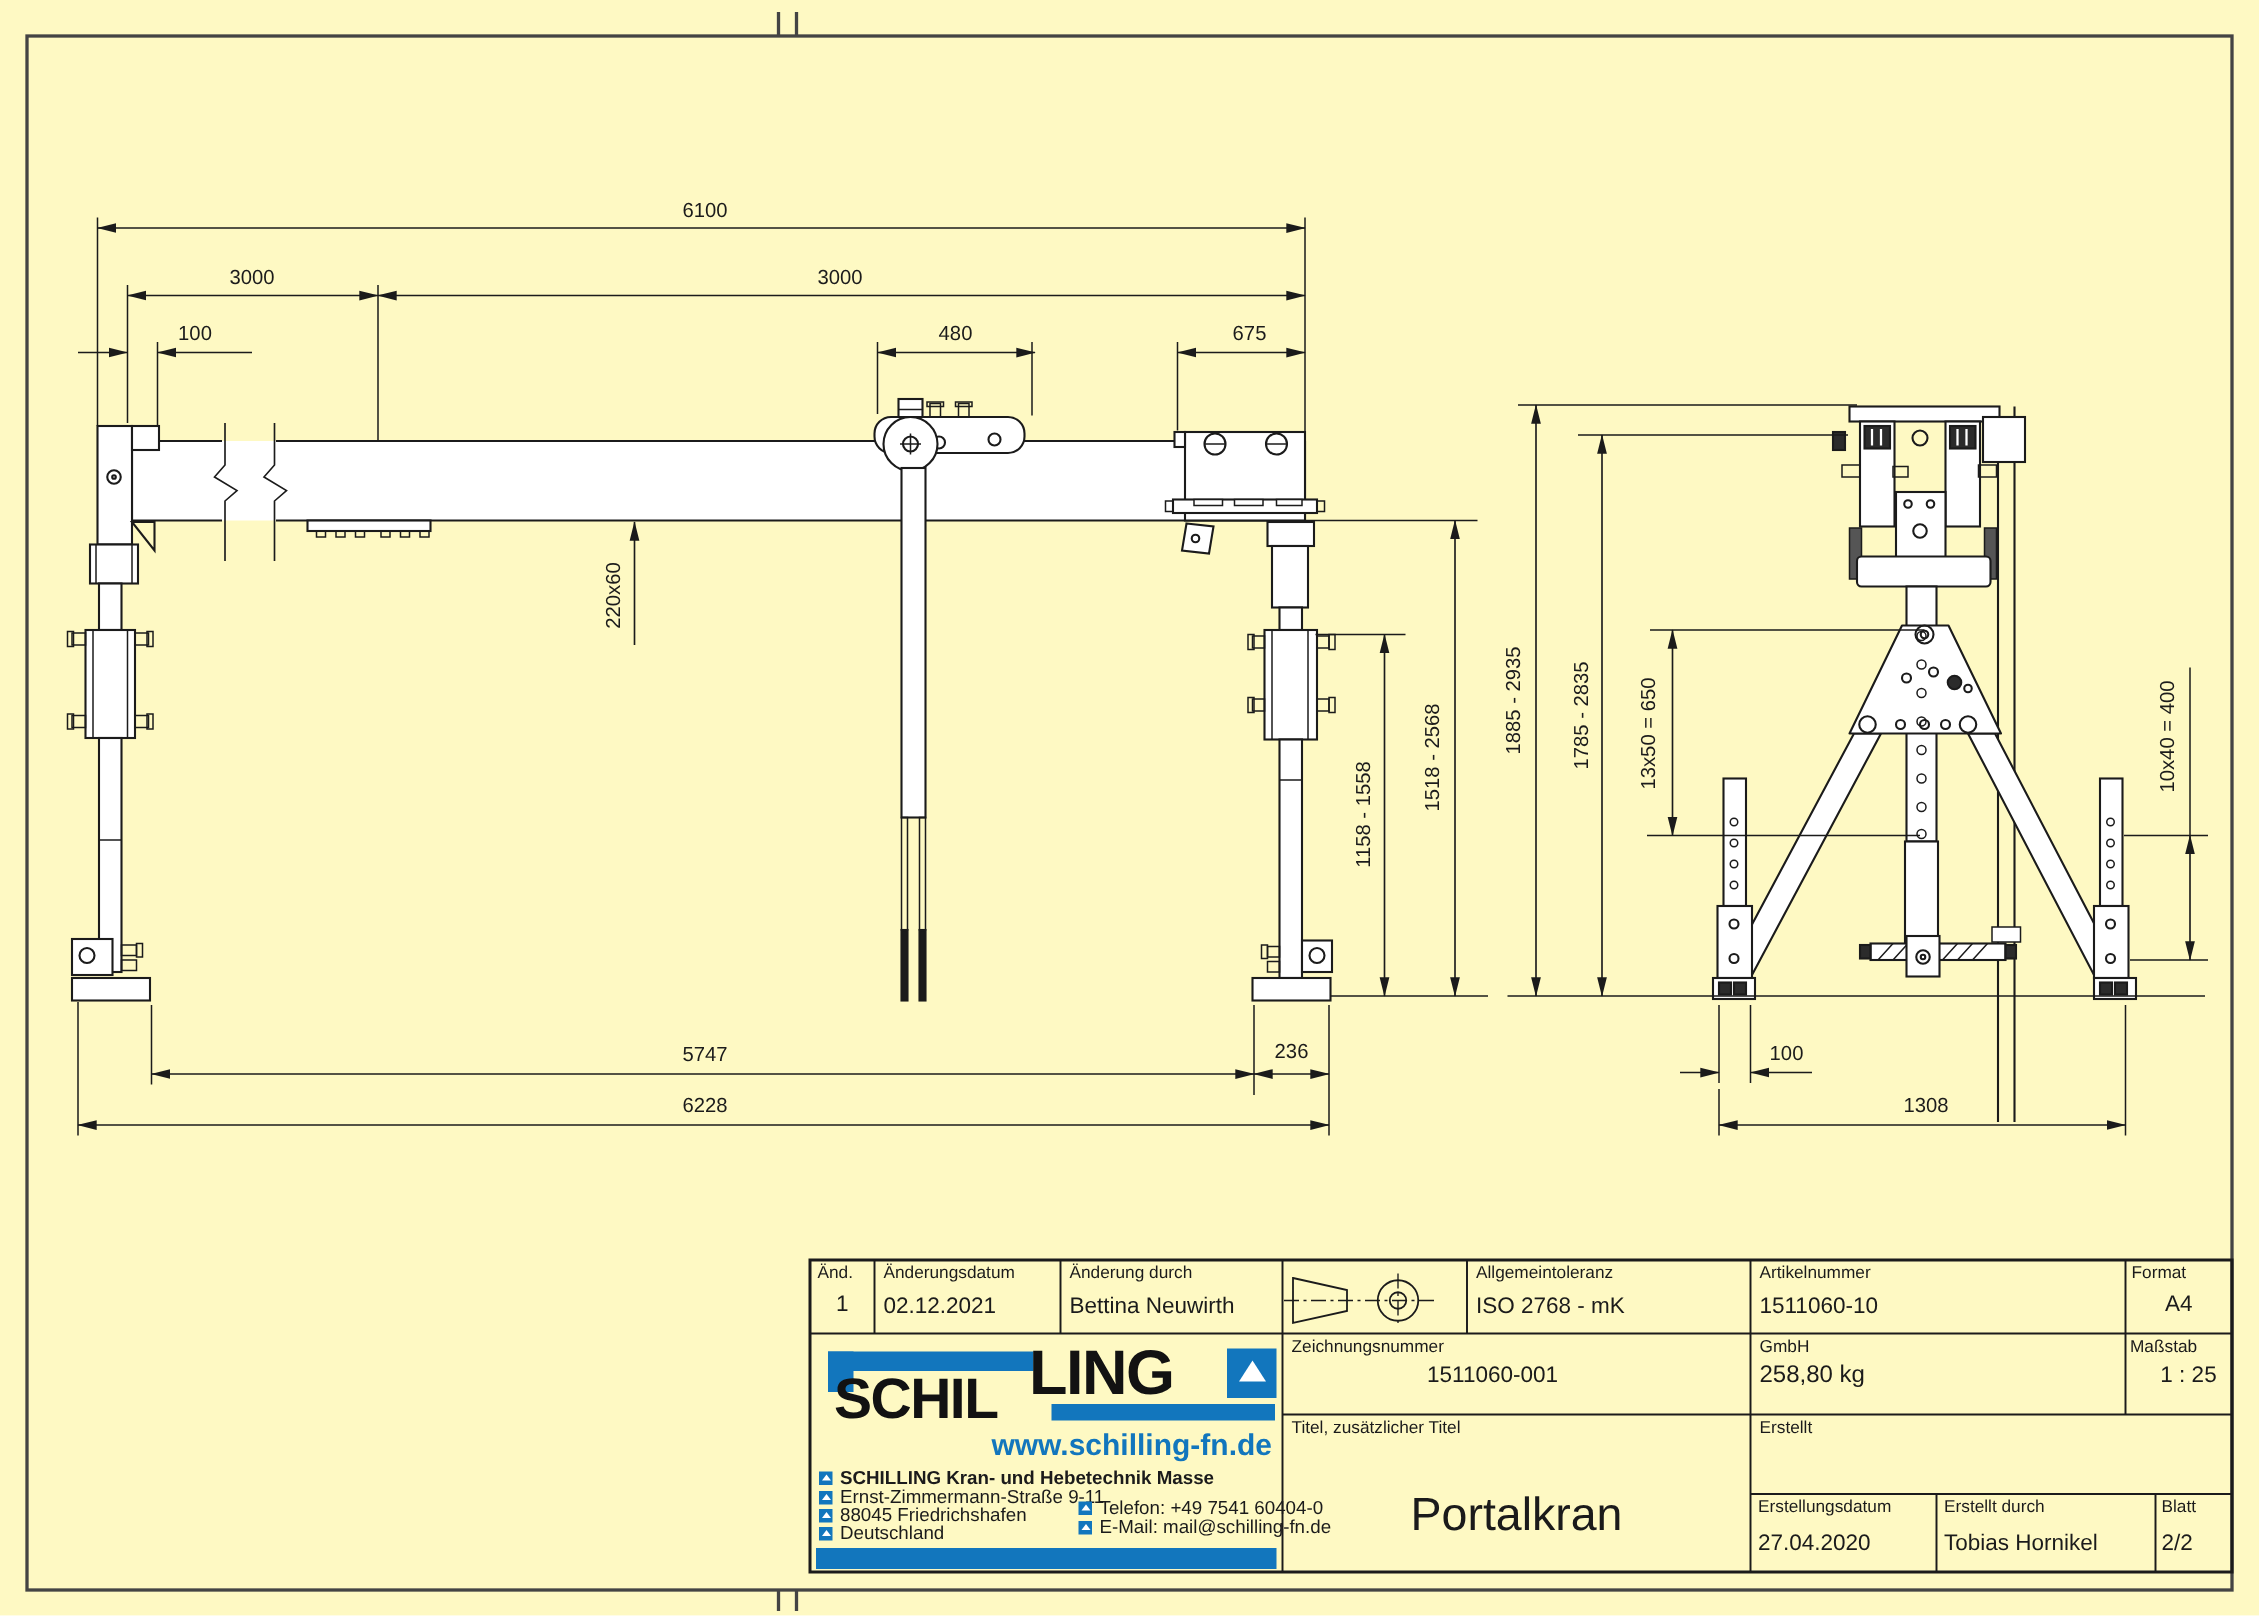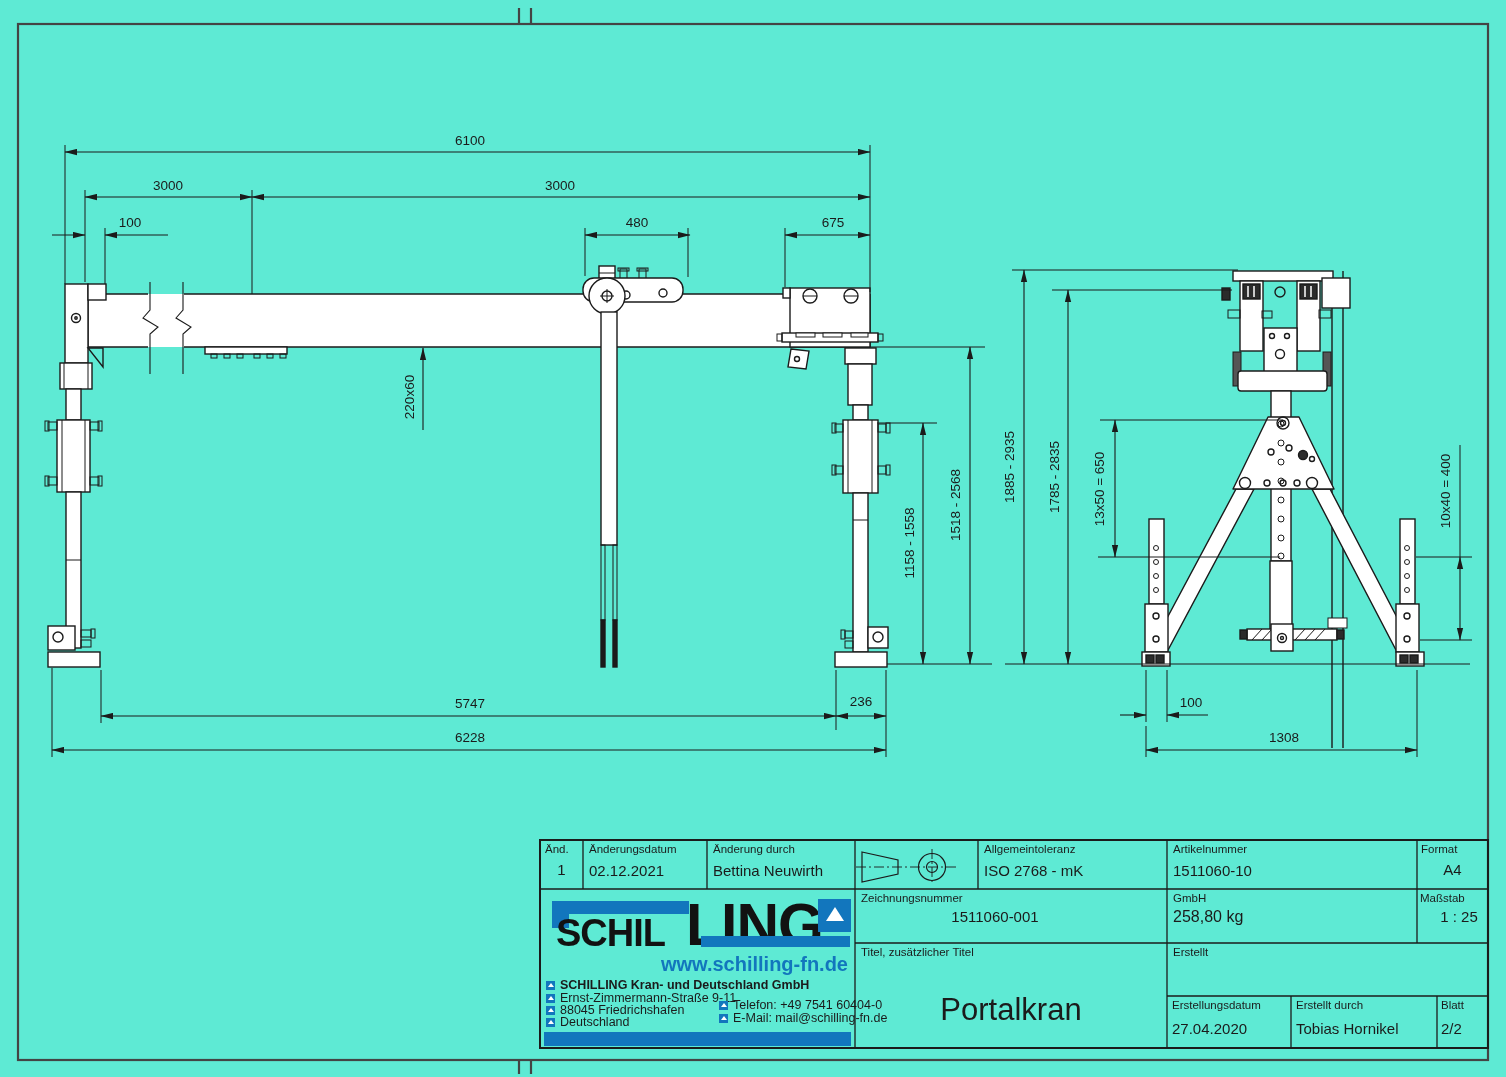--- a/index.html
+++ b/index.html
@@ -1,16 +1,16 @@
 <!DOCTYPE html>
 <html><head>
 <meta charset="utf-8">
 <style>
   html,body{margin:0;padding:0;background:#fff;}
-  #sheet{position:relative;width:1506px;height:1077px;background:#5eead4;
+  #sheet{position:relative;width:1506px;height:1077px;background:#fef9c3;
          font-family:"Liberation Sans",sans-serif;color:#1b1b1b;overflow:hidden;}
   svg{position:absolute;left:0;top:0;}
   .lbl{position:absolute;white-space:nowrap;font-size:13.5px;transform:translate(-50%,-50%);}
   .lbl.v{transform:translate(-50%,-50%) rotate(-90deg);}
   .tb{position:absolute;white-space:nowrap;}
   .tb-label{font-size:11.5px;}
   .tb-value{font-size:15px;}
   .ctr{transform:translateX(0);text-align:center;}
   .blue{color:#1276bd;}
   .bluebox{position:absolute;background:#1276bd;}
@@ -359,31 +359,31 @@
 <div class="tb tb-value" style="left:1172px;top:1020px">27.04.2020</div>
 <div class="tb tb-label" style="left:1296px;top:999px">Erstellt durch</div>
 <div class="tb tb-value" style="left:1296px;top:1020px">Tobias Hornikel</div>
 <div class="tb tb-label" style="left:1441px;top:999px">Blatt</div>
 <div class="tb tb-value" style="left:1441px;top:1020px">2/2</div>
 
 <div>
   <div class="bluebox" style="left:552px;top:901px;width:137px;height:13px"></div>
   <div class="bluebox" style="left:552px;top:901px;width:17px;height:27px"></div>
   <div class="brand" style="left:556px;top:912px;font-size:38px">SCHIL</div>
-  <div class="brand" style="left:686px;top:891px;font-size:59px">LING</div>
+  <div class="brand" style="left:686px;top:891px;font-size:42px">LING</div>
   <div class="bluebox" style="left:818px;top:899px;width:33px;height:33px">
         <div class="tri"></div>
       </div>
   <div class="bluebox" style="left:701px;top:936px;width:149px;height:11px"></div>
   <div class="tb blue" style="left:560px;top:953px;width:288px;text-align:right;font-size:20px;font-weight:700">www.schilling-fn.de</div>
 
   <span class="blt" style="left:546px;top:981px">
         <i></i>
       </span>
-  <div class="addr" style="left:560px;top:978px;font-weight:700">SCHILLING Kran- und Deutschland GmbH</div>
+  <div class="addr" style="left:560px;top:978px;font-weight:700">SCHILLING Kran- und Hebetechnik Masse</div>
   <span class="blt" style="left:546px;top:994px">
         <i></i>
       </span>
   <div class="addr" style="left:560px;top:991px">Ernst-Zimmermann-Straße 9-11</div>
   <span class="blt" style="left:546px;top:1006px">
         <i></i>
       </span>
   <div class="addr" style="left:560px;top:1003px">88045 Friedrichshafen</div>
   <span class="blt" style="left:546px;top:1018px">
         <i></i>

